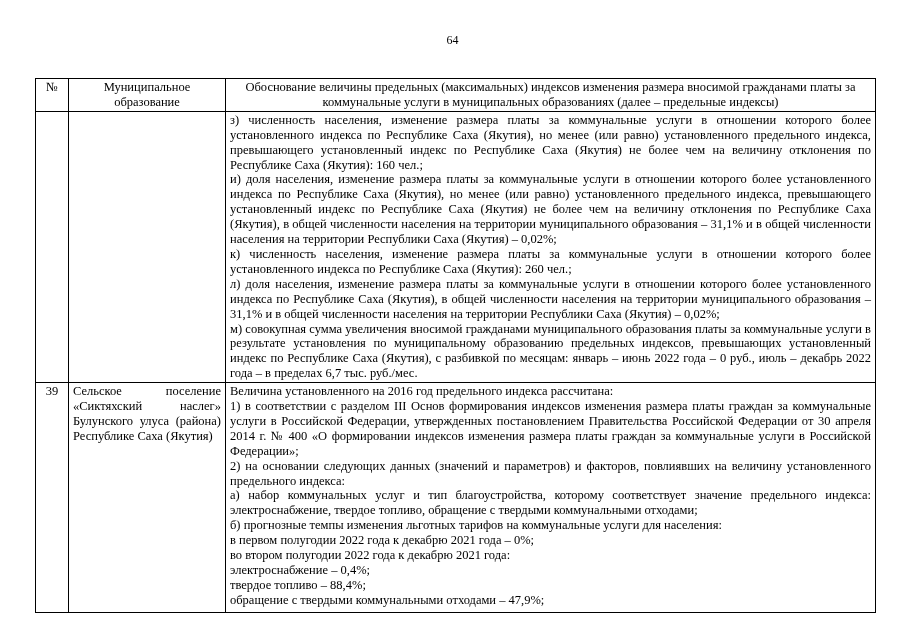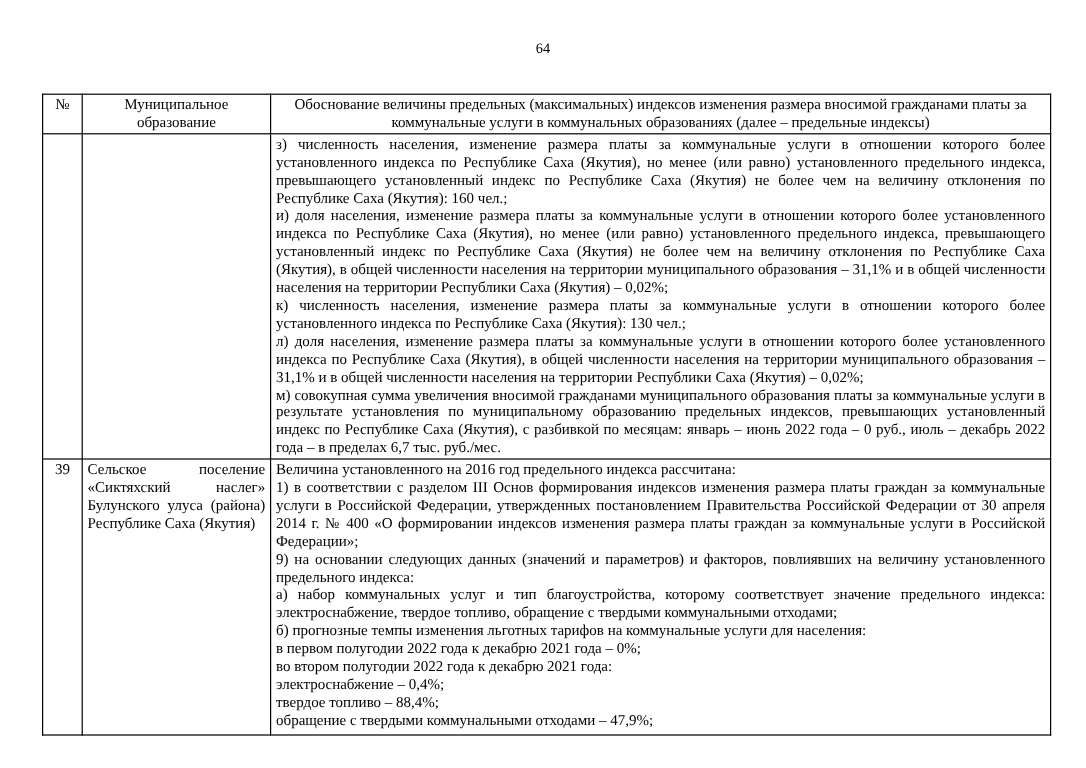--- a/index.html
+++ b/index.html
@@ -75,42 +75,42 @@
 <table class="doc-table">
   <colgroup>
     <col style="width:33px">
     <col style="width:157px">
     <col style="width:650px">
   </colgroup>
   <thead>
     <tr class="header-row">
       <th class="h-cell">№</th>
       <th class="h-cell">Муниципальное образование</th>
-      <th class="h-cell">Обоснование величины предельных (максимальных) индексов изменения размера вносимой гражданами платы за коммунальные услуги в коммунальных образованиях (далее – предельные индексы)</th>
+      <th class="h-cell">Обоснование величины предельных (максимальных) индексов изменения размера вносимой гражданами платы за коммунальные услуги в муниципальных образованиях (далее – предельные индексы)</th>
     </tr>
   </thead>
   <tbody>
     <tr class="row-1">
       <td class="num-cell"></td>
       <td class="muni-cell"></td>
       <td class="just-cell">
         <p>з) численность населения, изменение размера платы за коммунальные услуги в отношении которого более установленного индекса по Республике Саха (Якутия), но менее (или равно) установленного предельного индекса, превышающего установленный индекс по Республике Саха (Якутия) не более чем на величину отклонения по Республике Саха (Якутия): 160 чел.;</p>
         <p>и) доля населения, изменение размера платы за коммунальные услуги в отношении которого более установленного индекса по Республике Саха (Якутия), но менее (или равно) установленного предельного индекса, превышающего установленный индекс по Республике Саха (Якутия) не более чем на величину отклонения по Республике Саха (Якутия), в общей численности населения на территории муниципального образования – 31,1% и в общей численности населения на территории Республики Саха (Якутия) – 0,02%;</p>
-        <p>к) численность населения, изменение размера платы за коммунальные услуги в отношении которого более установленного индекса по Республике Саха (Якутия): 130 чел.;</p>
+        <p>к) численность населения, изменение размера платы за коммунальные услуги в отношении которого более установленного индекса по Республике Саха (Якутия): 260 чел.;</p>
         <p>л) доля населения, изменение размера платы за коммунальные услуги в отношении которого более установленного индекса по Республике Саха (Якутия), в общей численности населения на территории муниципального образования – 31,1% и в общей численности населения на территории Республики Саха (Якутия) – 0,02%;</p>
         <p>м) совокупная сумма увеличения вносимой гражданами муниципального образования платы за коммунальные услуги в результате установления по муниципальному образованию предельных индексов, превышающих установленный индекс по Республике Саха (Якутия), с разбивкой по месяцам: январь – июнь 2022 года – 0 руб., июль – декабрь 2022 года – в пределах 6,7 тыс. руб./мес.</p>
       </td>
     </tr>
     <tr class="row-2">
       <td class="num-cell">39</td>
       <td class="muni-cell">Сельское поселение «Сиктяхский наслег» Булунского улуса (района) Республике Саха (Якутия)</td>
       <td class="just-cell">
         <p>Величина установленного на 2016 год предельного индекса рассчитана:</p>
         <p>1) в соответствии с разделом III Основ формирования индексов изменения размера платы граждан за коммунальные услуги в Российской Федерации, утвержденных постановлением Правительства Российской Федерации от 30 апреля 2014 г. № 400 «О формировании индексов изменения размера платы граждан за коммунальные услуги в Российской Федерации»;</p>
-        <p>9) на основании следующих данных (значений и параметров) и факторов, повлиявших на величину установленного предельного индекса:</p>
+        <p>2) на основании следующих данных (значений и параметров) и факторов, повлиявших на величину установленного предельного индекса:</p>
         <p>а) набор коммунальных услуг и тип благоустройства, которому соответствует значение предельного индекса: электроснабжение, твердое топливо, обращение с твердыми коммунальными отходами;</p>
         <p>б) прогнозные темпы изменения льготных тарифов на коммунальные услуги для населения:</p>
         <p>в первом полугодии 2022 года к декабрю 2021 года – 0%;</p>
         <p>во втором полугодии 2022 года к декабрю 2021 года:</p>
         <p>электроснабжение – 0,4%;</p>
         <p>твердое топливо – 88,4%;</p>
         <p>обращение с твердыми коммунальными отходами – 47,9%;</p>
       </td>
     </tr>
   </tbody>

